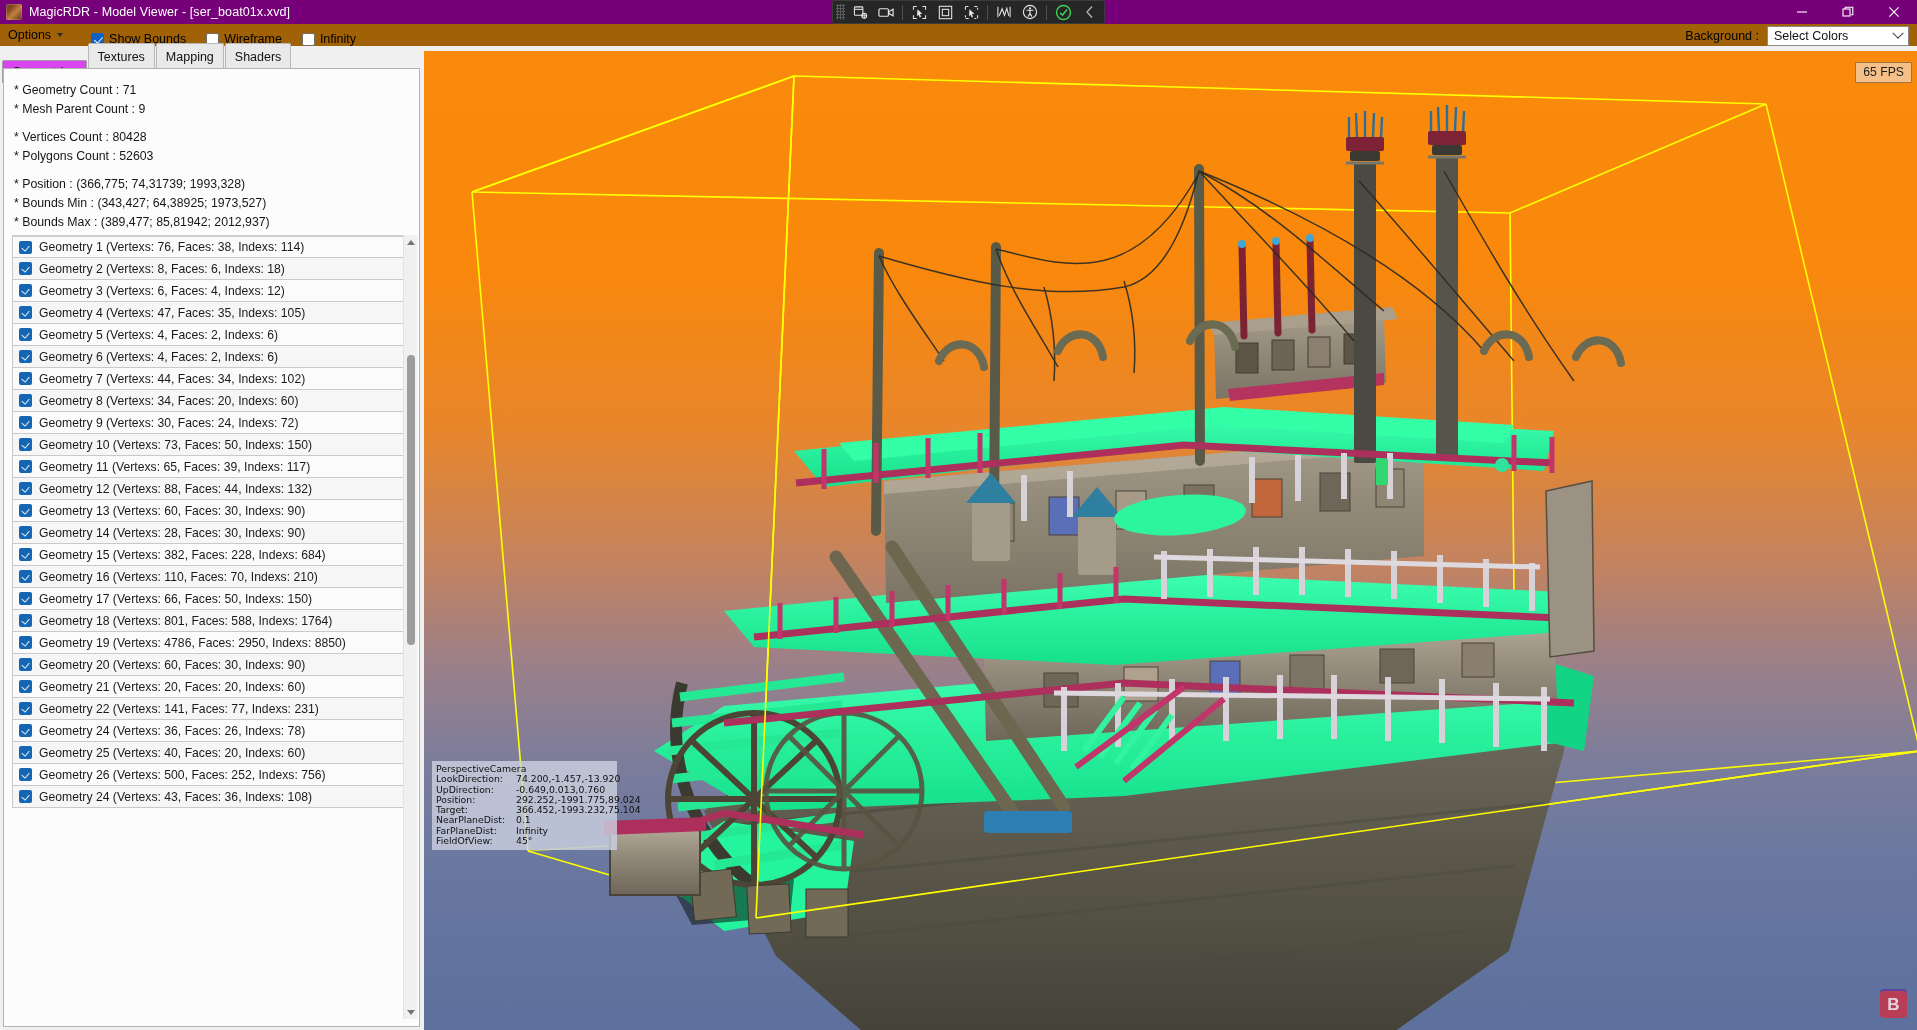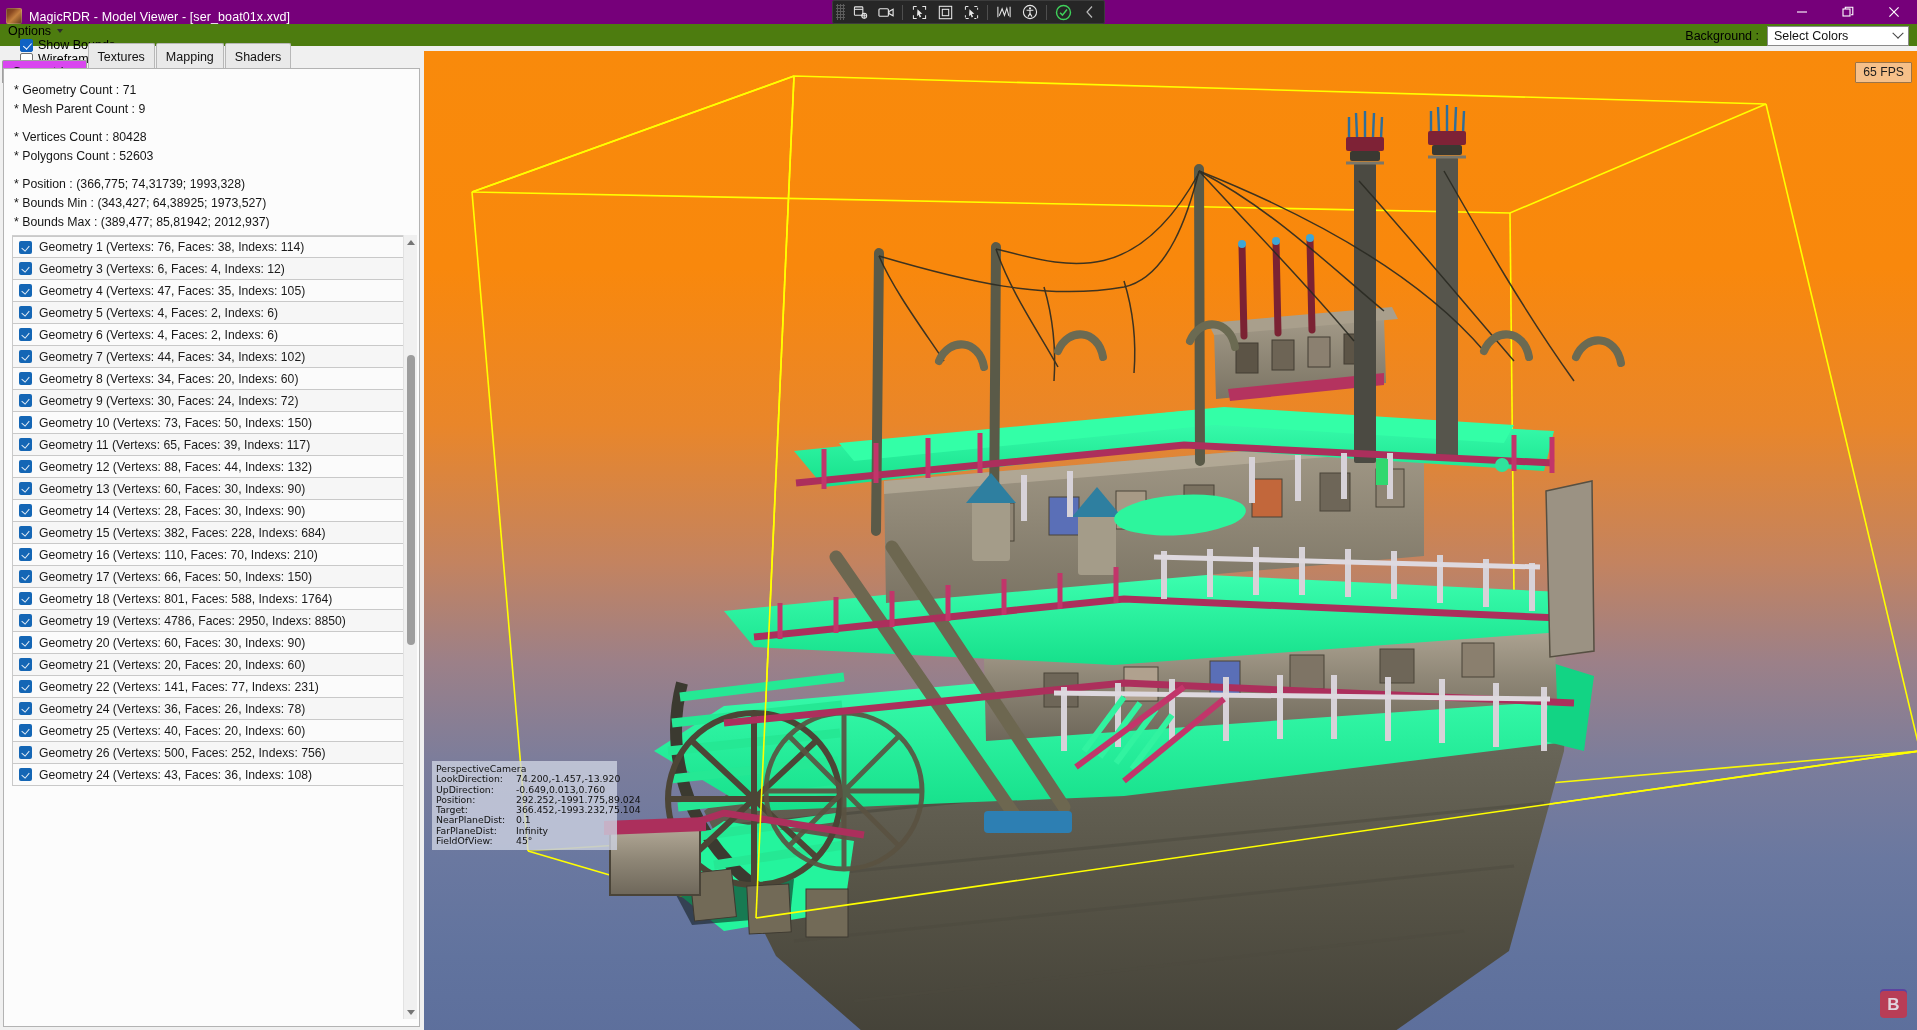--- a/index.html
+++ b/index.html
@@ -9,21 +9,21 @@
     overflow: hidden;
     font-family: "Liberation Sans", sans-serif;
     background: #f0f0f0;
   }
   #app { position: relative; width: 1917px; height: 1030px; background: #f0f0f0; }
 
   
   .titlebar {
     position: absolute; left: 0; top: 0; width: 1917px; height: 24px;
     background: #76007a;
-    display: flex; align-items: flex-end;
+    display: flex; align-items: center;
     color: #ffffff;
   }
   .title-icon {
     width: 16px; height: 16px; margin-left: 6px; margin-right: 7px;
     border-radius: 2px; flex: 0 0 auto;
     background:
       linear-gradient(135deg, #6b3a1e 0%, #8a4a22 30%, #c2803f 55%, #5a3317 100%);
     box-shadow: inset 0 0 0 1px rgba(255,255,255,0.18);
     position: relative; overflow: hidden;
   }
@@ -52,22 +52,22 @@
   .tb-btn svg { display: block; }
   .win-btns { position: absolute; right: 0; top: 0; display: flex; height: 24px; }
   .win-btn {
     width: 46px; height: 24px; display: flex; align-items: center; justify-content: center;
     color: #ffffff; font-size: 11px; cursor: default;
   }
 
   
   .menurow {
     position: absolute; left: 0; top: 24px; width: 1917px; height: 22px;
-    background: #4d7c0f;
-    display: flex; align-items: flex-start; flex-direction: column;
+    background: #a16207;
+    display: flex; align-items: flex-end;
   }
   .menu-item {
     font-size: 12.5px; color: #000; padding: 0 8px 0 8px; height: 22px;
     display: flex; align-items: center; gap: 6px; cursor: default;
   }
   .caret-dn { width:0;height:0;border-left:3.5px solid transparent;border-right:3.5px solid transparent;border-top:4px solid #2b2b2b; }
   .chk-group { display: flex; align-items: center; gap: 5px; margin-left: 20px; cursor: default; }
   .chk-group .lbl { font-size: 12.5px; color: #000; }
   .cbox {
     width: 13px; height: 13px; border: 1px solid #6f6f6f; background: #fff;
@@ -342,20 +342,24 @@
         <div class="line">* Polygons Count : 52603</div>
         <div class="gap"></div>
         <div class="line">* Position : (366,775; 74,31739; 1993,328)</div>
         <div class="line">* Bounds Min : (343,427; 64,38925; 1973,527)</div>
         <div class="line">* Bounds Max : (389,477; 85,81942; 2012,937)</div>
       </div>
     <div class="geo-list" id="geo-list">
         <div class="geo-row">
           <span class="gchk"></span>
           <span class="geo-label">Geometry 1 (Vertexs: 76, Faces: 38, Indexs: 114)</span>
+        </div>
+        <div class="geo-row">
+          <span class="gchk"></span>
+          <span class="geo-label">Geometry 2 (Vertexs: 8, Faces: 6, Indexs: 18)</span>
         </div>
         <div class="geo-row">
           <span class="gchk"></span>
           <span class="geo-label">Geometry 3 (Vertexs: 6, Faces: 4, Indexs: 12)</span>
         </div>
         <div class="geo-row">
           <span class="gchk"></span>
           <span class="geo-label">Geometry 4 (Vertexs: 47, Faces: 35, Indexs: 105)</span>
         </div>
         <div class="geo-row">

